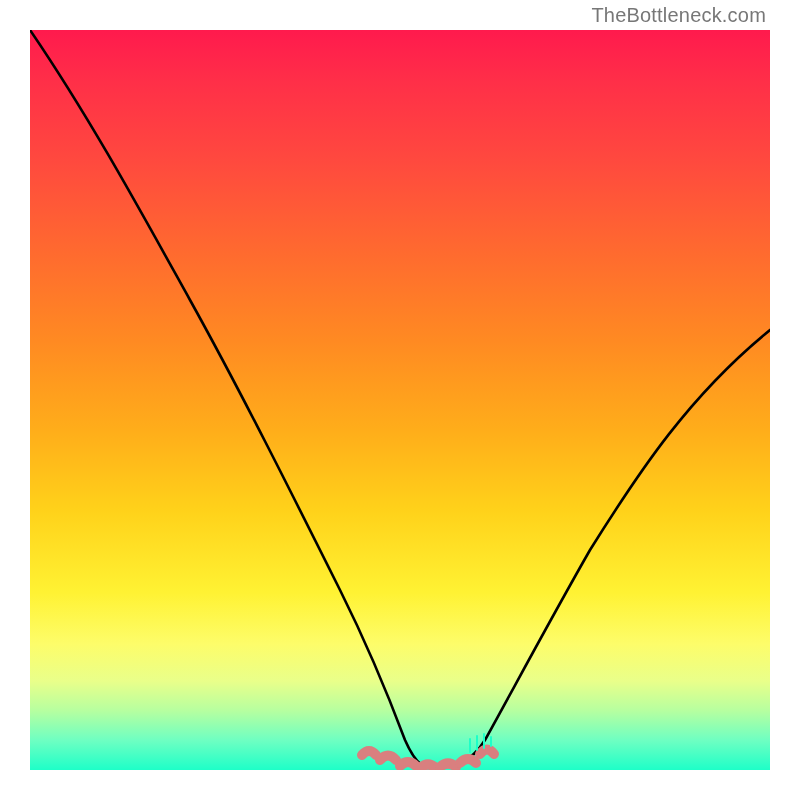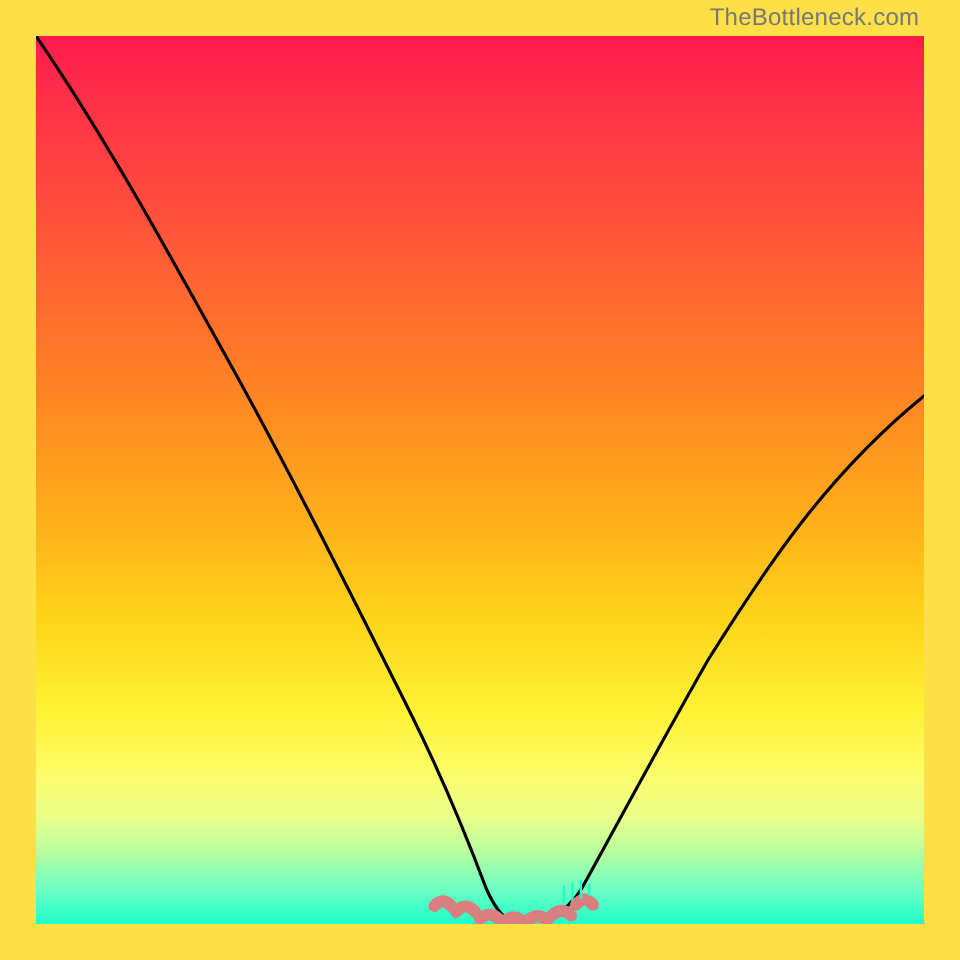--- a/index.html
+++ b/index.html
@@ -7,21 +7,21 @@
     padding: 0;
     width: 800px;
     height: 800px;
     overflow: hidden;
     background: #000;
     font-family: Arial, Helvetica, sans-serif;
   }
   .outer {
     width: 800px;
     height: 800px;
-    background: #fde047;
+    background: #ffffff;
     position: relative;
   }
   .plot-area {
     position: absolute;
     left: 30px;
     top: 30px;
     width: 740px;
     height: 740px;
     overflow: hidden;
     

